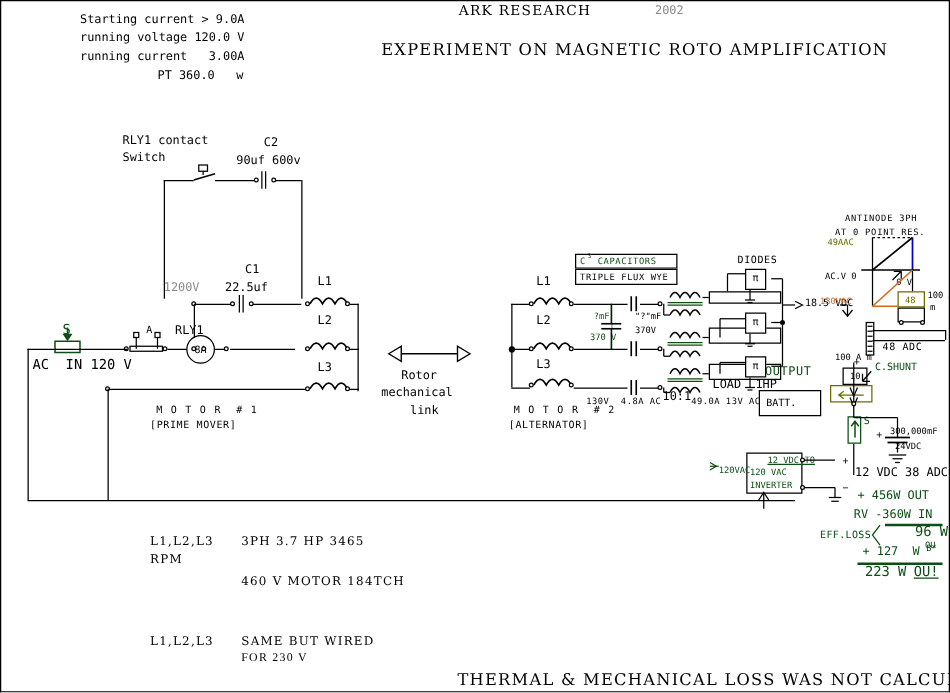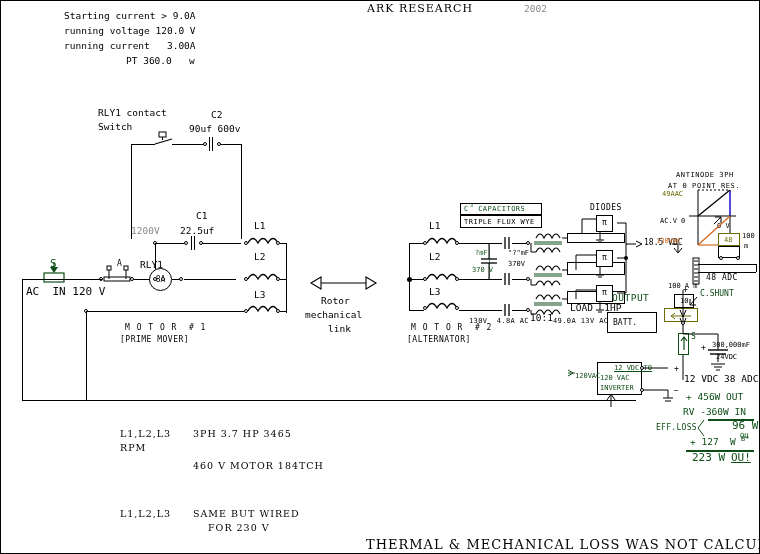--- a/index.html
+++ b/index.html
@@ -34,20 +34,21 @@
   svg{display:block;overflow:visible;}
   .diag{position:absolute;left:0;top:0;width:760px;height:554px;pointer-events:none;}
 </style>
 </head>
 <body>
 
 <div class="page">
 
   <div class="t serif lg" style="left:367px;top:3px;">ARK RESEARCH</div>
   <div class="t mono md grey" style="left:524px;top:4px;">2002</div>
+  <div class="t serif xl" style="left:305px;top:34px;">EXPERIMENT ON MAGNETIC ROTO AMPLIFICATION</div>
 
   <div class="t mono md" style="left:64px;top:11px;">Starting current &gt; 9.0A</div>
   <div class="t mono md" style="left:64px;top:26px;">running voltage 120.0 V</div>
   <div class="t mono md" style="left:64px;top:41px;">running current   3.00A</div>
   <div class="t mono md" style="left:126px;top:56px;">PT 360.0   w</div>
 
   <div class="t mono md" style="left:98px;top:108px;">RLY1 contact</div>
   <div class="t mono md" style="left:98px;top:122px;">Switch</div>
   <div class="t mono md" style="left:211px;top:110px;">C2</div>
   <div class="t mono md" style="left:189px;top:124px;">90uf 600v</div>
@@ -431,21 +432,21 @@
   <div class="t mono lg grn" style="left:692px;top:452px;">223 W</div>
   <div class="t mono lg grn" style="left:731px;top:452px;text-decoration:underline;">OU!</div>
 
   <div class="t serif md" style="left:120px;top:429px;letter-spacing:1px;">L1,L2,L3</div>
   <div class="t serif md" style="left:193px;top:429px;letter-spacing:1px;">3PH 3.7 HP 3465</div>
   <div class="t serif md" style="left:120px;top:443px;letter-spacing:1px;">RPM</div>
   <div class="t serif md" style="left:193px;top:461px;letter-spacing:1px;">460 V MOTOR 184TCH</div>
 
   <div class="t serif md" style="left:120px;top:509px;letter-spacing:1px;">L1,L2,L3</div>
   <div class="t serif md" style="left:193px;top:509px;letter-spacing:1px;">SAME BUT WIRED</div>
-  <div class="t serif md" style="left:208px;top:523px;letter-spacing:1px;">FOR 230 V</div>
+  <div class="t serif md" style="left:193px;top:523px;letter-spacing:1px;font-family:Liberation Serif, serif;">FOR 230 V</div>
 
   <div class="t serif xl" style="left:366px;top:538px;">THERMAL &amp; MECHANICAL LOSS WAS NOT CALCULATED</div>
 
   <div class="lnh" style="left:0;top:0;width:760px;"></div>
   <div class="lnh" style="left:0;top:553px;width:760px;"></div>
   <div class="lnv" style="left:0;top:0;height:554px;"></div>
   <div class="lnv" style="left:759px;top:0;height:554px;"></div>
 
 </div>
 

